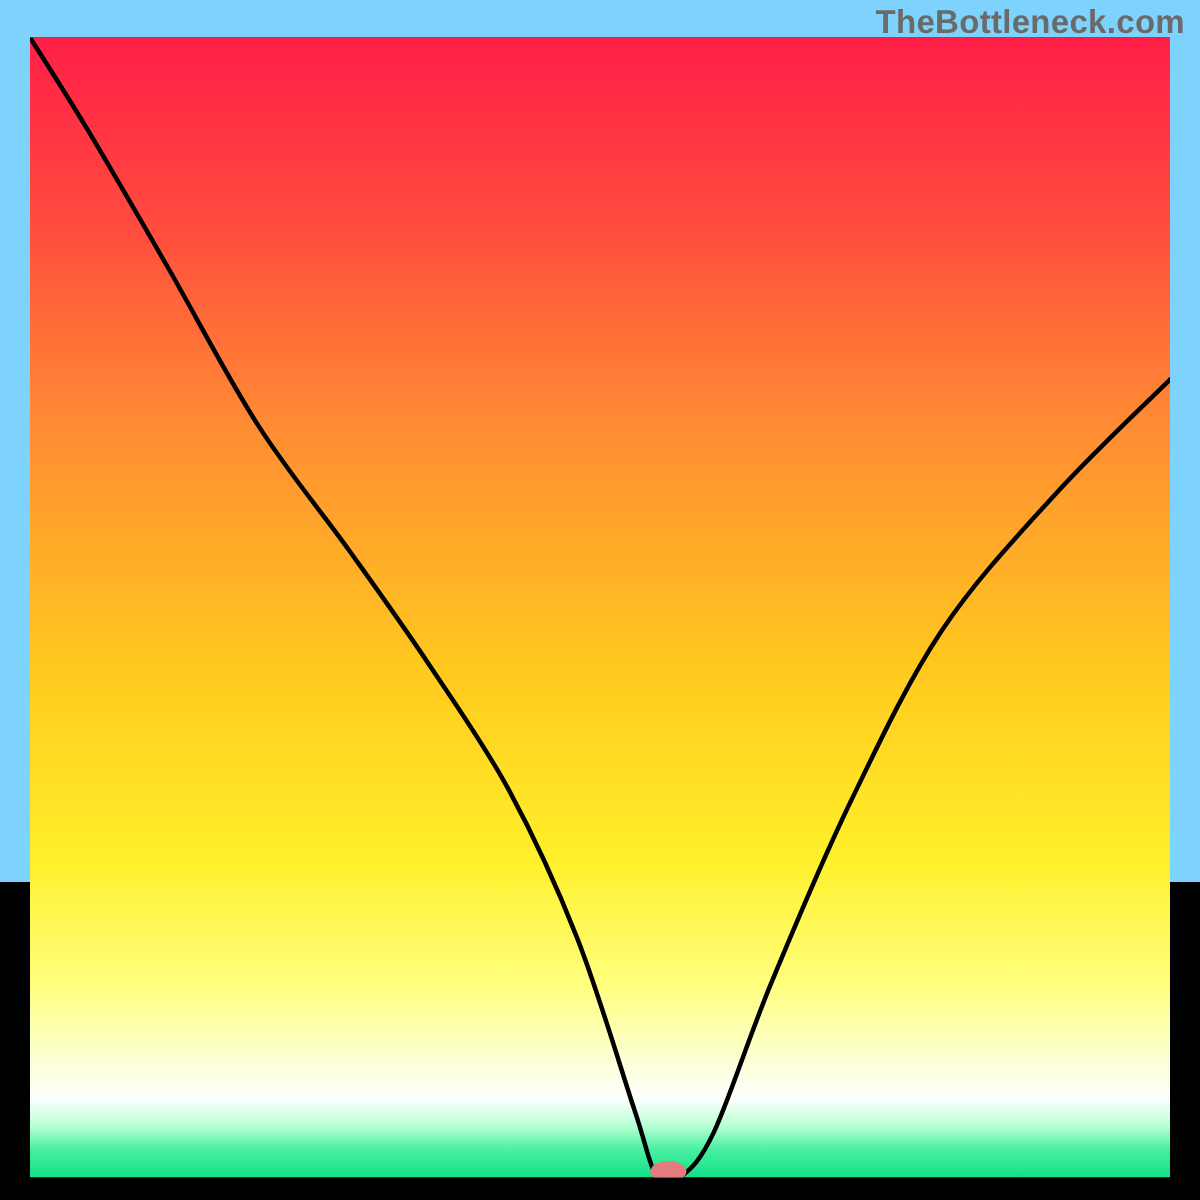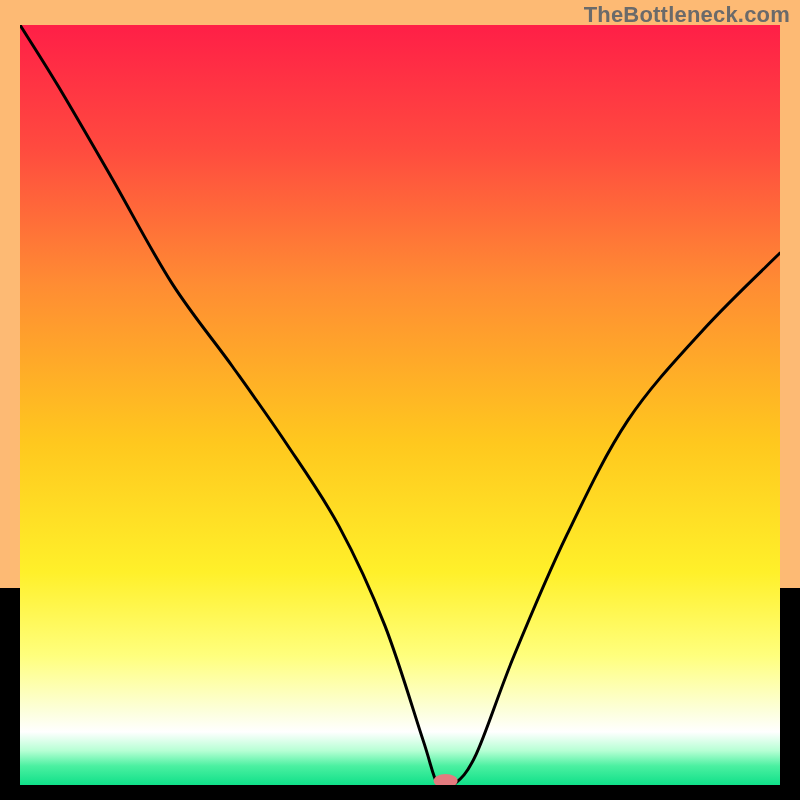--- a/index.html
+++ b/index.html
@@ -8,21 +8,21 @@
     width: 800px;
     height: 800px;
     background: #000;
     font-family: Arial, Helvetica, sans-serif;
     overflow: hidden;
   }
   .frame {
     position: relative;
     width: 800px;
     height: 588px;
-    background: #fdba74;
+    background: #7dd3fc;
   }
   .watermark {
     position: absolute;
     top: 2px;
     right: 10px;
     font-size: 22px;
     font-weight: 600;
     color: #6a6a6a;
     letter-spacing: 0.2px;
     z-index: 10;

